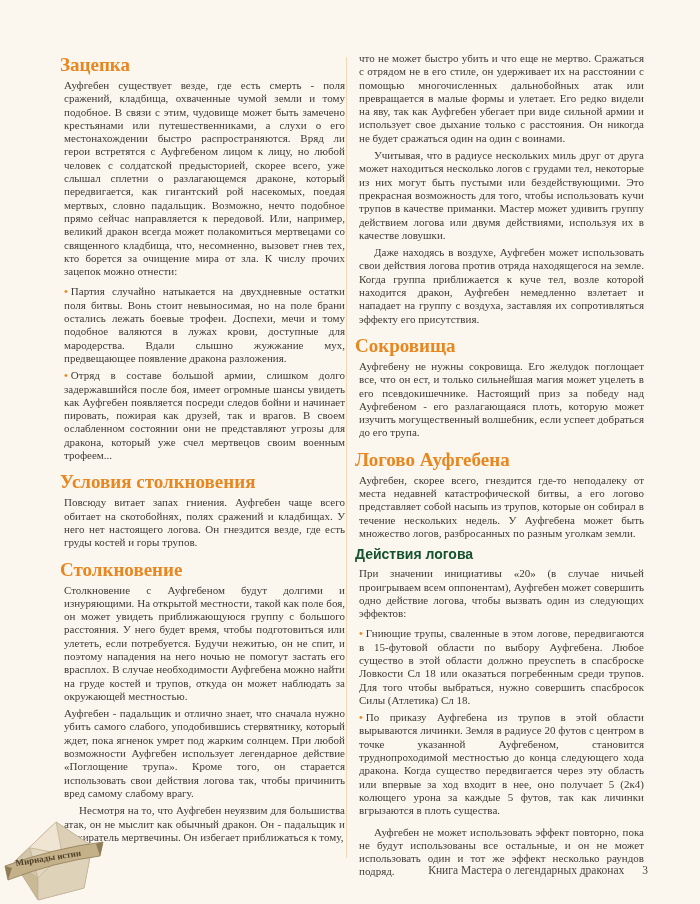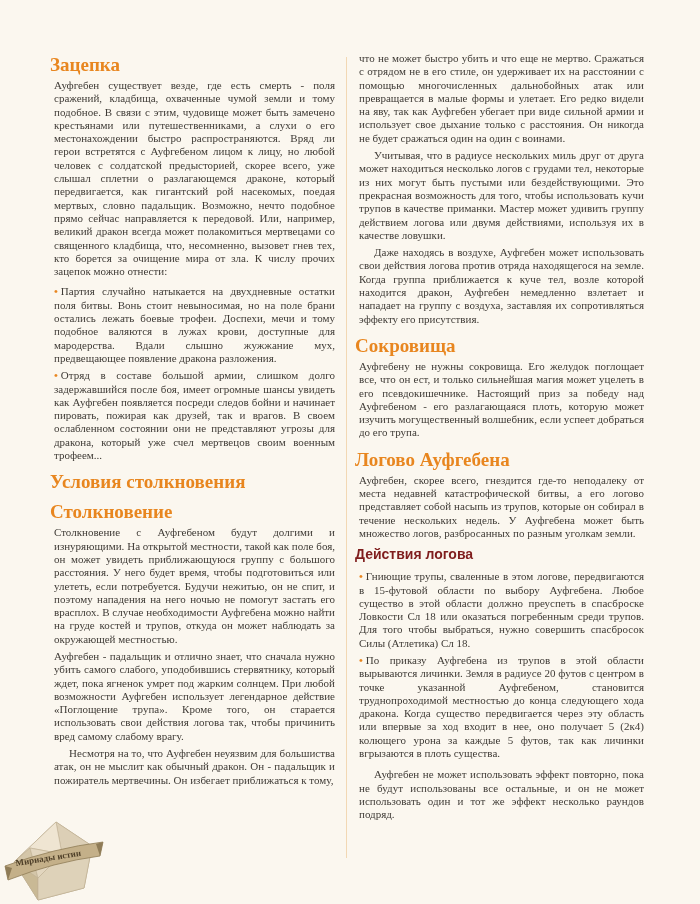--- a/index.html
+++ b/index.html
@@ -6,36 +6,36 @@
   body{
     width:700px;height:904px;
     background:#FBF7EF;
     position:relative;
     overflow:hidden;
     font-family:"Liberation Serif", serif;
     color:#3F3B36;
   }
   .page{position:absolute;inset:0;}
   .col{position:absolute;font-size:11px;line-height:13.3px;text-align:justify;}
-  .col-left{left:50px;top:54px;width:289px;}
+  .col-left{left:60px;top:54px;width:289px;}
   .col-right{left:355px;top:48px;width:293px;}
   .divider{
     position:absolute;left:346px;top:57px;width:1px;height:801px;
     background:#F2D8B4;
   }
   h2{
     font-family:"Liberation Serif", serif;
     font-size:19px;line-height:21px;font-weight:700;
     color:#E8861F;margin:9px 0 3px 0;text-align:left;
   }
   .section:first-child h2{margin-top:0;}
   h3.subhead{
     font-family:"Liberation Sans", sans-serif;
     font-size:14px;line-height:17px;font-weight:600;
-    color:#7f1d1d;margin:6px 0 2px 0;text-align:left;
+    color:#14532d;margin:6px 0 2px 0;text-align:left;
   }
   p{margin:4px;}
   p.ind{text-indent:15px;}
   .bullets{margin-top:7px;}
   .bullet .marker{color:#E8861F;font-weight:700;margin-right:3px;}
   .outro{margin-top:8px;text-indent:15px;}
   .footer{
     position:absolute;right:52px;bottom:28px;
     font-size:11.5px;color:#494440;text-align:right;
   }
@@ -53,20 +53,21 @@
       <h2>Зацепка</h2>
       <p>Ауфгебен существует везде, где есть смерть - поля сражений, кладбища, охваченные чумой земли и тому подобное. В связи с этим, чудовище может быть замечено крестьянами или путешественниками, а слухи о его местонахождении быстро распространяются. Вряд ли герои встретятся с Ауфгебеном лицом к лицу, но любой человек с солдатской предысторией, скорее всего, уже слышал сплетни о разлагающемся драконе, который передвигается, как гигантский рой насекомых, поедая мертвых, словно падальщик. Возможно, нечто подобное прямо сейчас направляется к передовой. Или, например, великий дракон всегда может полакомиться мертвецами со священного кладбища, что, несомненно, вызовет гнев тех, кто борется за очищение мира от зла. К числу прочих зацепок можно отнести:</p>
       <div class="bullets">
         <p class="bullet"><span class="marker">•</span><span>Партия случайно натыкается на двухдневные остатки поля битвы. Вонь стоит невыносимая, но на поле брани остались лежать боевые трофеи. Доспехи, мечи и тому подобное валяются в лужах крови, доступные для мародерства. Вдали слышно жужжание мух, предвещающее появление дракона разложения.</span></p>
         <p class="bullet"><span class="marker">•</span><span>Отряд в составе большой армии, слишком долго задержавшийся после боя, имеет огромные шансы увидеть как Ауфгебен появляется посреди следов бойни и начинает пировать, пожирая как друзей, так и врагов. В своем ослабленном состоянии они не представляют угрозы для дракона, который уже счел мертвецов своим военным трофеем...</span></p>
       </div>
     </div>
 
     <div class="section">
       <h2>Условия столкновения</h2>
+      <p>Повсюду витает запах гниения. Ауфгебен чаще всего обитает на скотобойнях, полях сражений и кладбищах. У него нет настоящего логова. Он гнездится везде, где есть груды костей и горы трупов.</p>
     </div>
 
     <div class="section">
       <h2>Столкновение</h2>
       <p>Столкновение с Ауфгебеном будут долгими и изнуряющими. На открытой местности, такой как поле боя, он может увидеть приближающуюся группу с большого расстояния. У него будет время, чтобы подготовиться или улететь, если потребуется. Будучи нежитью, он не спит, и поэтому нападения на него ночью не помогут застать его врасплох. В случае необходимости Ауфгебена можно найти на груде костей и трупов, откуда он может наблюдать за окружающей местностью.</p>
     </div>
 
     <div class="section">
       <p>Ауфгебен - падальщик и отлично знает, что сначала нужно убить самого слабого, уподобившись стервятнику, который ждет, пока ягненок умрет под жарким солнцем. При любой возможности Ауфгебен использует легендарное действие «Поглощение трупа». Кроме того, он старается использовать свои действия логова так, чтобы причинить вред самому слабому врагу.</p>
       <p class="ind">Несмотря на то, что Ауфгебен неуязвим для большиства атак, он не мыслит как обычный дракон. Он - падальщик и пожиратель мертвечины. Он избегает приближаться к тому,</p>
@@ -89,20 +90,21 @@
       <p>Ауфгебену не нужны сокровища. Его желудок поглощает все, что он ест, и только сильнейшая магия может уцелеть в его псевдокишечнике. Настоящий приз за победу над Ауфгебеном - его разлагающаяся плоть, которую может изучить могущественный волшебник, если успеет добраться до его трупа.</p>
     </div>
 
     <div class="section">
       <h2>Логово Ауфгебена</h2>
       <p>Ауфгебен, скорее всего, гнездится где-то неподалеку от места недавней катастрофической битвы, а его логово представляет собой насыпь из трупов, которые он собирал в течение нескольких недель. У Ауфгебена может быть множество логов, разбросанных по разным уголкам земли.</p>
     </div>
 
     <div class="section">
       <h3 class="subhead">Действия логова</h3>
+      <p>При значении инициативы «20»  (в случае ничьей проигрываем всем оппонентам), Ауфгебен может совершить одно действие логова, чтобы вызвать один из следующих эффектов:</p>
       <div class="bullets">
         <p class="bullet"><span class="marker">•</span><span>Гниющие трупы, сваленные в этом логове, передвигаются в 15-футовой области по выбору Ауфгебена. Любое существо в этой области должно преуспеть в спасброске Ловкости Сл 18 или оказаться погребенным среди трупов. Для того чтобы выбраться, нужно совершить спасбросок Силы (Атлетика) Сл 18.</span></p>
         <p class="bullet"><span class="marker">•</span><span>По приказу Ауфгебена из трупов в этой области вырываются личинки. Земля в радиусе 20 футов с центром в точке указанной Ауфгебеном, становится труднопроходимой местностью до конца следующего хода дракона. Когда существо передвигается через эту область или впервые за ход входит в нее, оно получает 5 (2к4) колющего урона за каждые 5 футов, так как личинки вгрызаются в плоть существа.</span></p>
       </div>
       <p class="outro">Ауфгебен не может использовать эффект повторно, пока не будут использованы все остальные, и он не может использовать один и тот же эффект несколько раундов подряд.</p>
     </div>
 
   </div>
 
   <svg class="logo" viewBox="0 0 102 86" aria-hidden="true">
@@ -114,14 +116,17 @@
     <polygon points="34,58 34,80 10,42" fill="#C9B995" stroke="#BFB093" stroke-width="0.6"></polygon>
     <polygon points="58,34 88,26 80,68 34,80 34,58" fill="#DED2B9" stroke="#BFB093" stroke-width="0.6"></polygon>
     <polygon points="26,28 58,34 34,58" fill="#E2D6BF" stroke="#BFB093" stroke-width="0.6"></polygon>
 
     <path d="M1,46 Q 50,28 99,22 L 96,36 Q 50,42 4,60 Z" fill="#C4B089" stroke="#8F7C57" stroke-width="0.8"></path>
     <path d="M1,46 L 8,48 L 4,60 Z" fill="#8F7C57"></path>
     <path d="M99,22 L 92,24 L 96,36 Z" fill="#8F7C57"></path>
     <text x="12" y="46" font-family="Liberation Serif, serif" font-size="9" font-weight="700" fill="#4E3F28" transform="rotate(-9 12 46)">Мириады истин</text>
   </svg>
 
+  <div class="footer">
+    <span>Книга Мастера о легендарных драконах</span><span class="pagenum">3</span>
+  </div>
 
 </div>
 
 </body></html>

